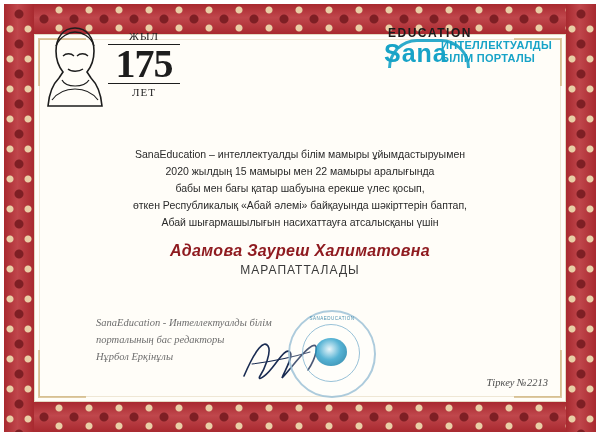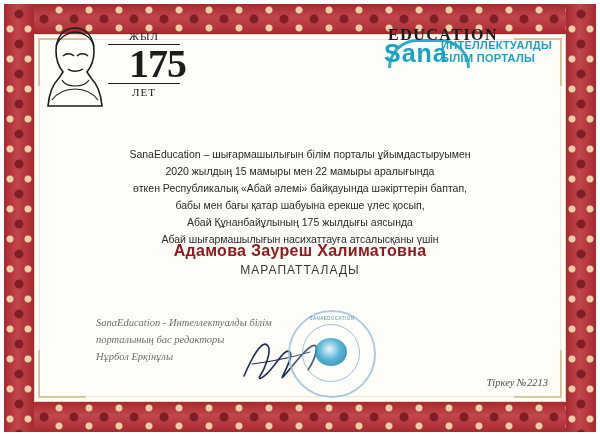--- a/index.html
+++ b/index.html
@@ -126,21 +126,20 @@
     font-size: 11px;
     letter-spacing: 1px;
     font-family: "Liberation Serif", serif;
   }
   .anniv-num {
     font-size: 40px;
     font-weight: bold;
     line-height: 34px;
     font-family: "Liberation Serif", serif;
     letter-spacing: -1px;
-    text-align: right;
   }
   .anniv-bottom {
     font-size: 11px;
     letter-spacing: 1px;
     font-family: "Liberation Serif", serif;
   }
   .anniv-rule {
     height: 1px;
     background: #1d1d1d;
     margin: 2px 6px;
@@ -154,25 +153,25 @@
     display: flex;
     align-items: center;
   }
   .logo-mark {
     position: relative;
     width: 86px; height: 50px;
   }
   .logo-edu {
     position: absolute;
     top: -1px; left: 4px;
-    font-size: 16px;
+    font-size: 12px;
     font-weight: bold;
     letter-spacing: 1.5px;
     color: #1b1b1b;
-    font-family: Liberation Serif, serif;
+    font-family: Liberation Sans, sans-serif;
   }
   .logo-sana {
     position: absolute;
     top: 12px; left: 0;
     font-size: 25px;
     font-weight: bold;
     letter-spacing: 1px;
     color: #17a3c7;
     font-family: "Liberation Sans", sans-serif;
   }
@@ -224,20 +223,21 @@
 
   .recipient {
     position: absolute;
     left: 70px; top: 242px;
     width: 460px;
     text-align: center;
     font-size: 16px;
     font-weight: bold;
     color: #8f1b20;
     letter-spacing: .3px;
+    font-style: italic;
   }
   .awarded {
     position: absolute;
     left: 70px; top: 263px;
     width: 460px;
     text-align: center;
     font-size: 12px;
     letter-spacing: 1px;
     color: #3a3a3a;
   }
@@ -351,25 +351,24 @@
       <div class="logo-sana">Sana</div>
     </div>
     <div class="logo-text">
       <div class="logo-line1">ИНТЕЛЛЕКТУАЛДЫ</div>
       <div class="logo-line2">БІЛІМ ПОРТАЛЫ</div>
     </div>
   </div>
 
 
   <div class="body-text">
-    <span class="line">SanaEducation – шығармашылығын білім порталы ұйымдастыруымен</span>
+    <span class="line">SanaEducation – интеллектуалды білім мамыры ұйымдастыруымен</span>
     <span class="line">2020 жылдың 15 мамыры мен 22 мамыры аралығында</span>
+    <span class="line">бабы мен бағы қатар шабуына ерекше үлес қосып,</span>
     <span class="line">өткен Республикалық «Абай әлемі» байқауында шәкірттерін баптап,</span>
-    <span class="line">бабы мен бағы қатар шабуына ерекше үлес қосып,</span>
-    <span class="line">Абай Құнанбайұлының 175 жылдығы аясында</span>
     <span class="line">Абай шығармашылығын насихаттауға атсалысқаны үшін</span>
   </div>
 
   <div class="recipient">Адамова Зауреш Халиматовна</div>
   <div class="awarded">МАРАПАТТАЛАДЫ</div>
 
   <div class="signature-block">
     <span class="sline">SanaEducation - Интеллектуалды білім</span>
     <span class="sline">порталының бас редакторы</span>
     <span class="sline">Нұрбол Ерқінұлы</span>

